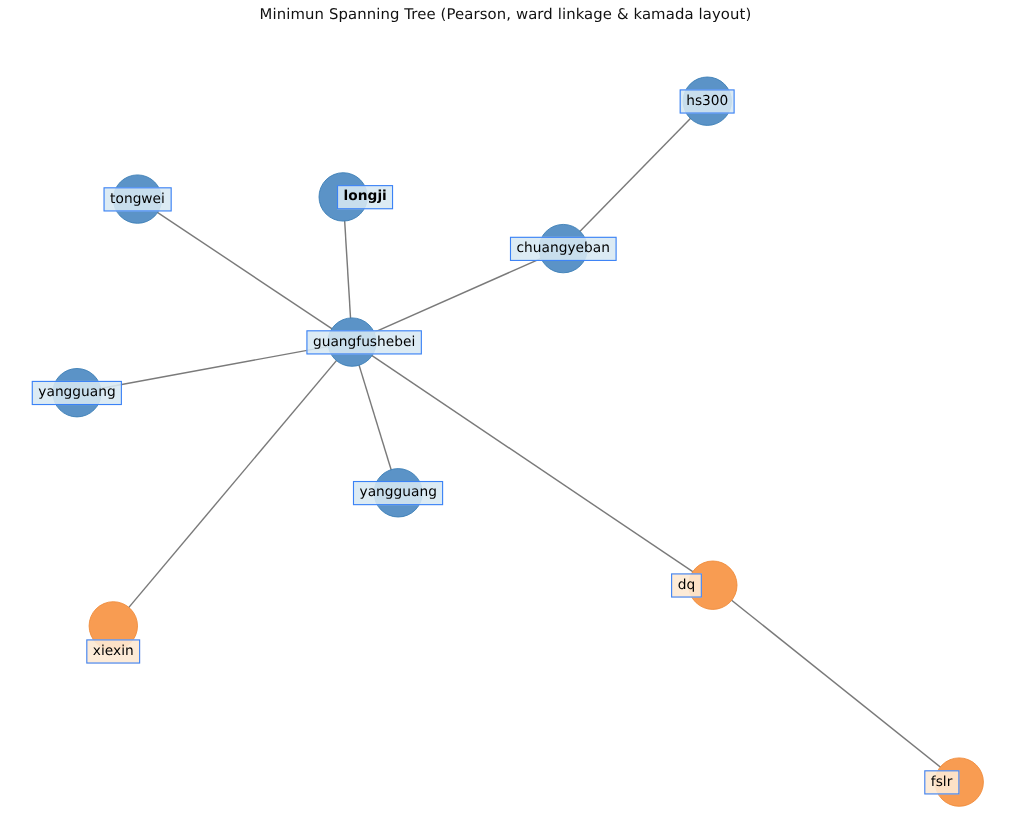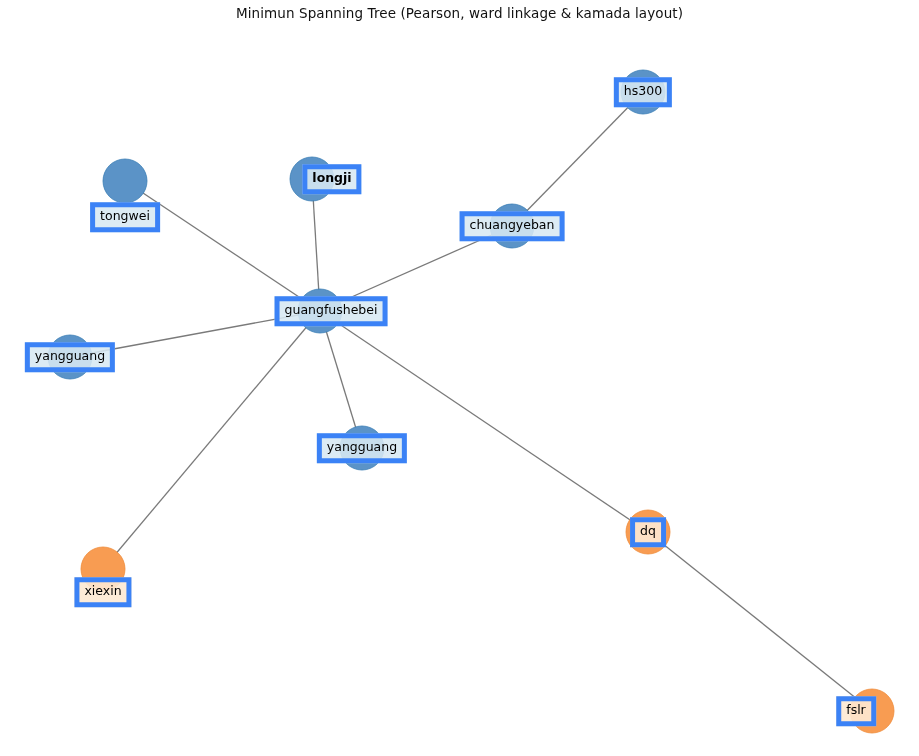--- a/index.html
+++ b/index.html
@@ -39,21 +39,21 @@
     height: 756px;
   }
   .node-label {
     position: absolute;
     transform: translate(-50%, -50%);
     font-size: 12.5px;
     line-height: 1.0;
     color: #000000;
     font-family: "DejaVu Sans", sans-serif;
     padding: 3px 5px 4px 5px;
-    border: 5px solid #3b82f6;
+    border: 1px solid #3b82f6;
     white-space: nowrap;
     box-sizing: border-box;
   }
   .node-label.blue {
     background: rgba(215, 232, 243, 0.88);
   }
   .node-label.orange {
     background: rgba(253, 233, 211, 0.9);
   }
 </style>
@@ -85,24 +85,24 @@
         <circle cx="70" cy="357" r="22" fill="#5b93c7" stroke="#3a7db5" stroke-width="0.8"></circle>
         <circle cx="362" cy="448" r="22" fill="#5b93c7" stroke="#3a7db5" stroke-width="0.8"></circle>
         <circle cx="648" cy="532" r="22" fill="#f89c52" stroke="#ef8b3a" stroke-width="0.8"></circle>
         <circle cx="103" cy="569" r="22" fill="#f89c52" stroke="#ef8b3a" stroke-width="0.8"></circle>
         <circle cx="872" cy="711" r="22" fill="#f89c52" stroke="#ef8b3a" stroke-width="0.8"></circle>
       </g>
   </svg>
 
   <div id="label-layer">
       <div class="node-label blue" style="left: 643px; top: 92px;">hs300</div>
-      <div class="node-label blue" style="left: 125px; top: 181px; margin-top: 36px;">tongwei</div>
+      <div class="node-label blue" style="left: 125px; top: 181px;">tongwei</div>
       <div class="node-label blue" style="left: 332px; top: 179px; font-weight: bold;">longji</div>
       <div class="node-label blue" style="left: 512px; top: 226px;">chuangyeban</div>
       <div class="node-label blue" style="left: 320px; top: 311px; margin-left: 11px;">guangfushebei</div>
       <div class="node-label blue" style="left: 70px; top: 357px;">yangguang</div>
       <div class="node-label blue" style="left: 362px; top: 448px;">yangguang</div>
-      <div class="node-label orange" style="left: 648px; top: 532px;">dq</div>
+      <div class="node-label orange" style="left: 624px; top: 532px;">dq</div>
       <div class="node-label orange" style="left: 103px; top: 592px;">xiexin</div>
       <div class="node-label orange" style="left: 856px; top: 711px;">fslr</div>
     </div>
 
 </div>
 
 </body></html>

